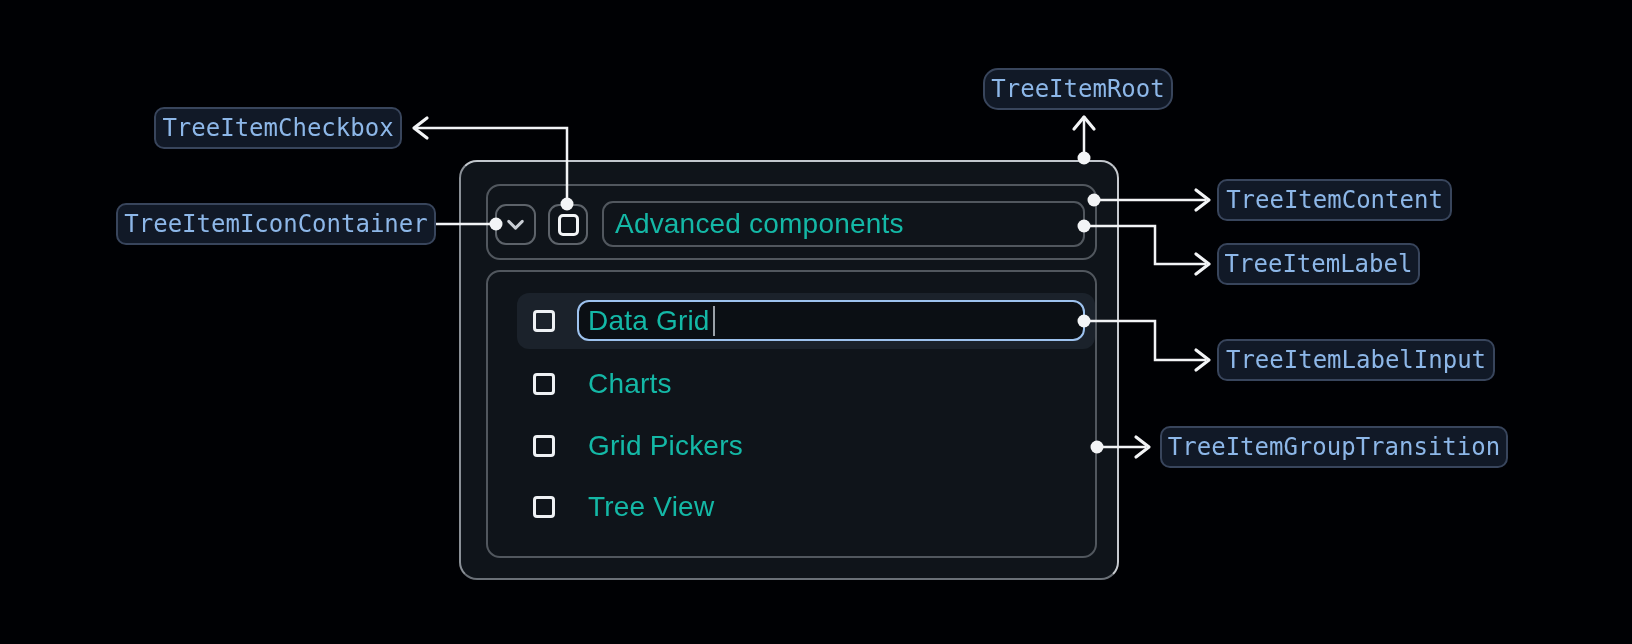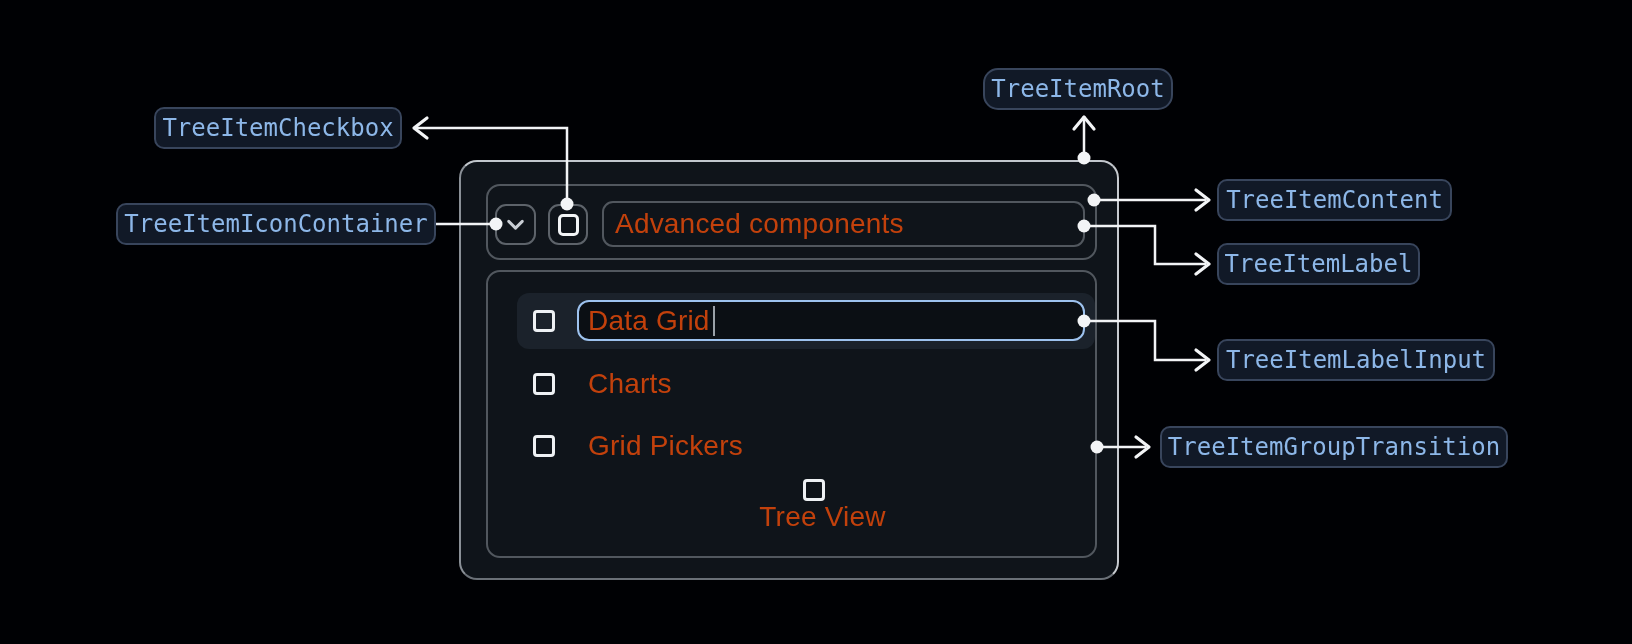--- a/index.html
+++ b/index.html
@@ -18,21 +18,21 @@
   .icon-btn{position:absolute;border:2px solid #5d636a;border-radius:11px;
          box-sizing:border-box;display:flex;align-items:center;justify-content:center;
          background:transparent;z-index:3;}
   .chevron-btn{left:495px;top:204px;width:41px;height:41px;}
   .checkbox-btn{left:548px;top:204px;width:40px;height:41px;}
   .cb-glyph{width:21px;height:22px;border:3.5px solid #f2f4f6;border-radius:5px;box-sizing:border-box;}
 
   .label-box{position:absolute;left:602px;top:201px;width:483px;height:46px;
          border:2px solid #51575e;border-radius:11px;box-sizing:border-box;
          display:flex;align-items:center;padding-left:11px;z-index:3;}
-  .ui-text{font-size:28px;color:#c2410c;letter-spacing:0.2px;white-space:nowrap;}
+  .ui-text{font-size:28px;color:#14b8a6;letter-spacing:0.2px;white-space:nowrap;}
 
   .row{position:absolute;left:517px;width:578px;height:56px;display:flex;align-items:center;z-index:3;}
   .row-editing{background:#1b222b;border-radius:12px;}
   .row-cb{width:22px;height:22px;border:3px solid #eef1f4;border-radius:4px;
           box-sizing:border-box;margin-left:16px;flex:none;}
   .row-label{margin-left:33px;}
   .label-input{position:absolute;left:60px;top:7px;width:508px;height:41px;
           background:#0b0f14;border:2.5px solid #9dc2ee;border-radius:12px;
           box-sizing:border-box;display:flex;align-items:center;padding-left:9px;}
   .caret{width:2.5px;height:30px;background:#9aa1a8;margin-left:3px;flex:none;}
@@ -82,21 +82,21 @@
   <div class="row" style="top:356px;">
     <span class="row-cb"></span>
     <span class="ui-text row-label">Charts</span>
   </div>
 
   <div class="row" style="top:418px;">
     <span class="row-cb"></span>
     <span class="ui-text row-label">Grid Pickers</span>
   </div>
 
-  <div class="row" style="top:479px;flex-direction:column;">
+  <div class="row" style="top:479px;">
     <span class="row-cb"></span>
     <span class="ui-text row-label">Tree View</span>
   </div>
 
   <svg class="overlay" width="1632" height="644">
     <g fill="none" stroke="#f2f4f6" stroke-width="2.5">
 
       <path d="M1084,116 L1084,155"></path>
 
       <path d="M414,128 H567 V200"></path>

